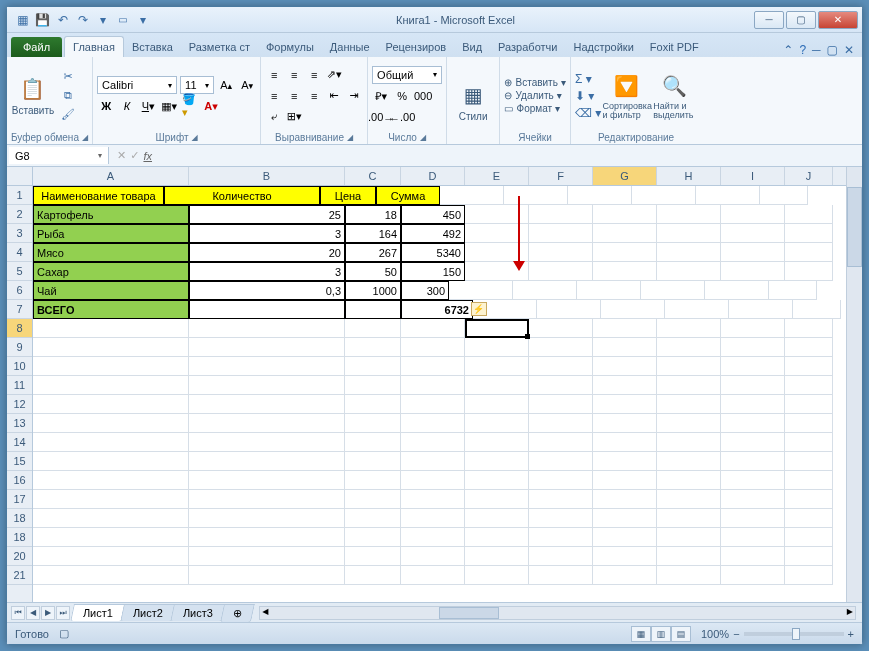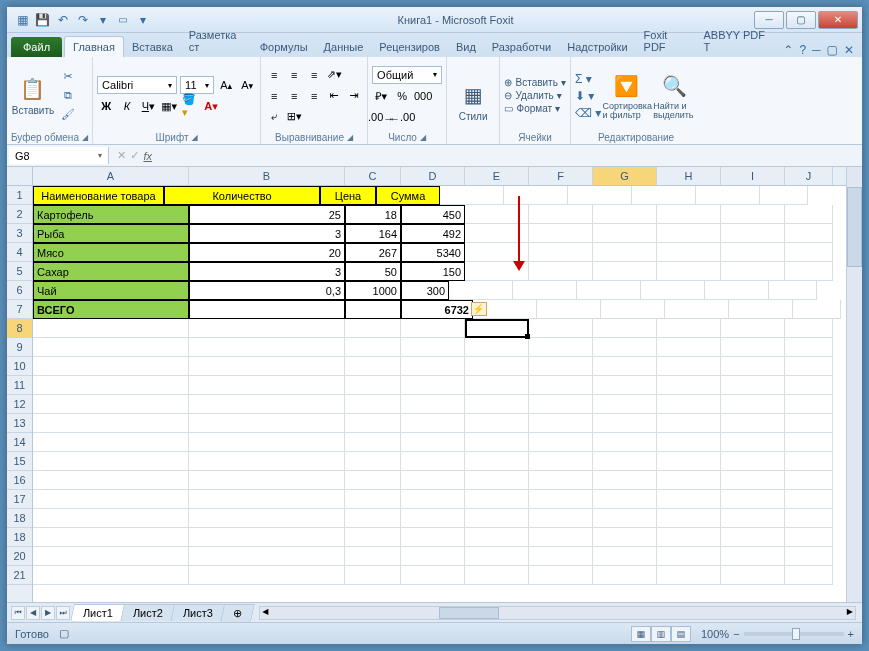--- a/index.html
+++ b/index.html
@@ -106,41 +106,40 @@
   <div class="titlebar">
     <div class="qat">
       <span class="ic">▦</span>
       <span class="ic">💾</span>
       <span class="ic">↶</span>
       <span class="ic">↷</span>
       <span class="ic">▾</span>
       <span class="ic" style="font-size:10px">▭</span>
       <span class="ic">▾</span>
     </div>
-    <div class="title">Книга1  -  Microsoft Foxit</div>
+    <div class="title">Книга1  -  Microsoft Excel</div>
     <div class="wbtns">
       <div class="wbtn">─</div>
       <div class="wbtn">▢</div>
       <div class="wbtn close">✕</div>
     </div>
   </div>
 
   <div class="ribbontabs">
     <div class="filetab">Файл</div>
     <div class="tab active">Главная</div>
     <div class="tab">Вставка</div>
     <div class="tab">Разметка ст</div>
     <div class="tab">Формулы</div>
     <div class="tab">Данные</div>
     <div class="tab">Рецензиров</div>
     <div class="tab">Вид</div>
     <div class="tab">Разработчи</div>
     <div class="tab">Надстройки</div>
     <div class="tab">Foxit PDF</div>
-    <div class="tab">ABBYY PDF T</div>
     <div class="tabspacer"></div>
     <div class="helpic">
       <span>⌃</span>
       <span style="color:#2a6ab5">?</span>
       <span>─</span>
       <span>▢</span>
       <span>✕</span>
     </div>
   </div>
 

